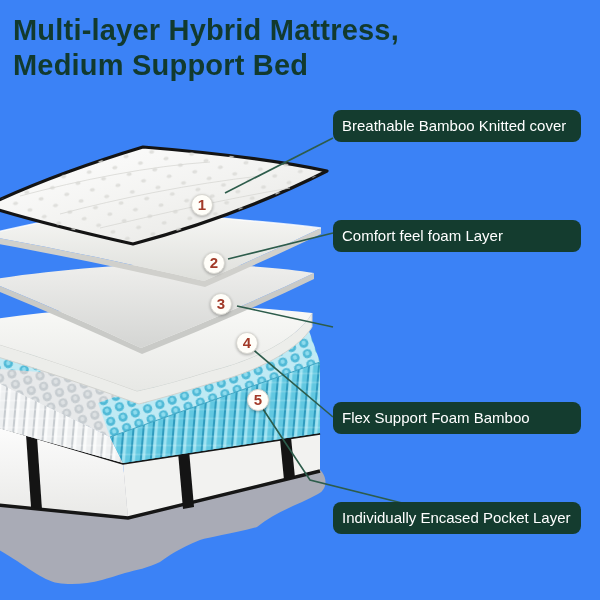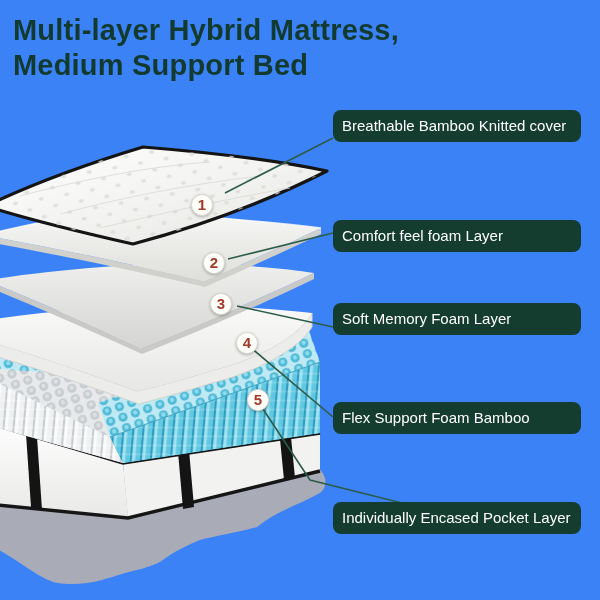--- a/index.html
+++ b/index.html
@@ -139,21 +139,20 @@
     </g>
   </svg>
 
   <div class="title">
     <div>Multi-layer Hybrid Mattress,</div>
     <div>Medium Support Bed</div>
   </div>
 
   <div id="label-1" class="callout-label">Breathable Bamboo Knitted cover</div>
   <div id="label-2" class="callout-label">Comfort feel foam Layer</div>
-  <div id="label-3" class="callout-label">Soft Memory Foam Layer</div>
   <div id="label-4" class="callout-label">Flex Support Foam Bamboo</div>
   <div id="label-5" class="callout-label">Individually Encased Pocket Layer</div>
 
   <div id="badge-1" class="num-badge">1</div>
   <div id="badge-2" class="num-badge">2</div>
   <div id="badge-3" class="num-badge">3</div>
   <div id="badge-4" class="num-badge">4</div>
   <div id="badge-5" class="num-badge">5</div>
 </div>
 

